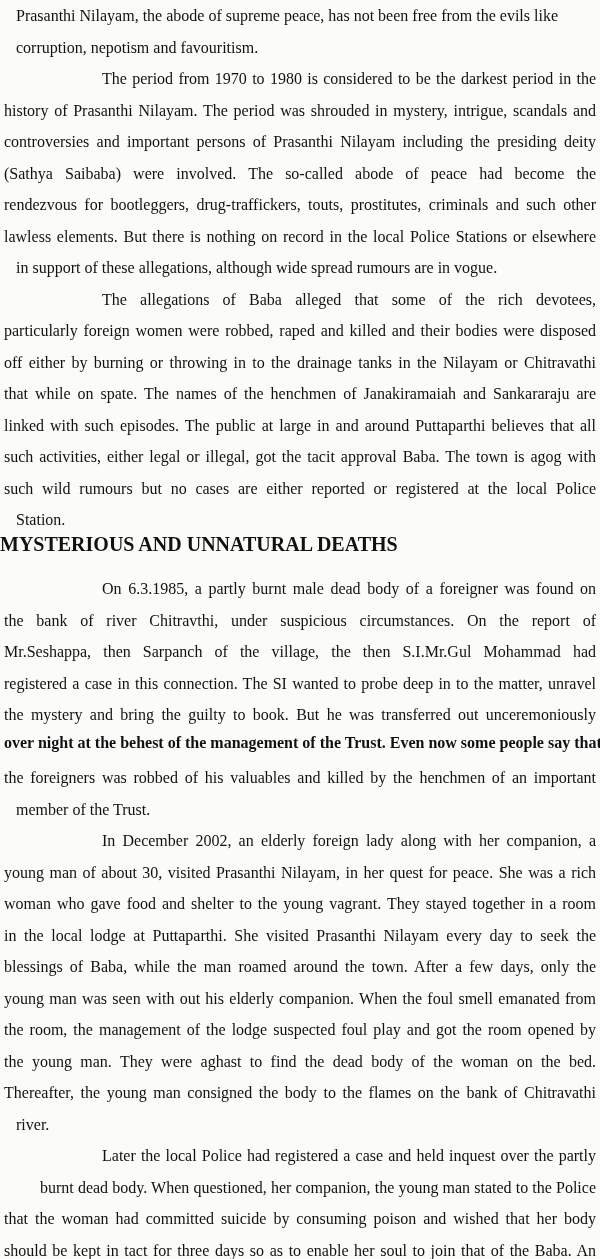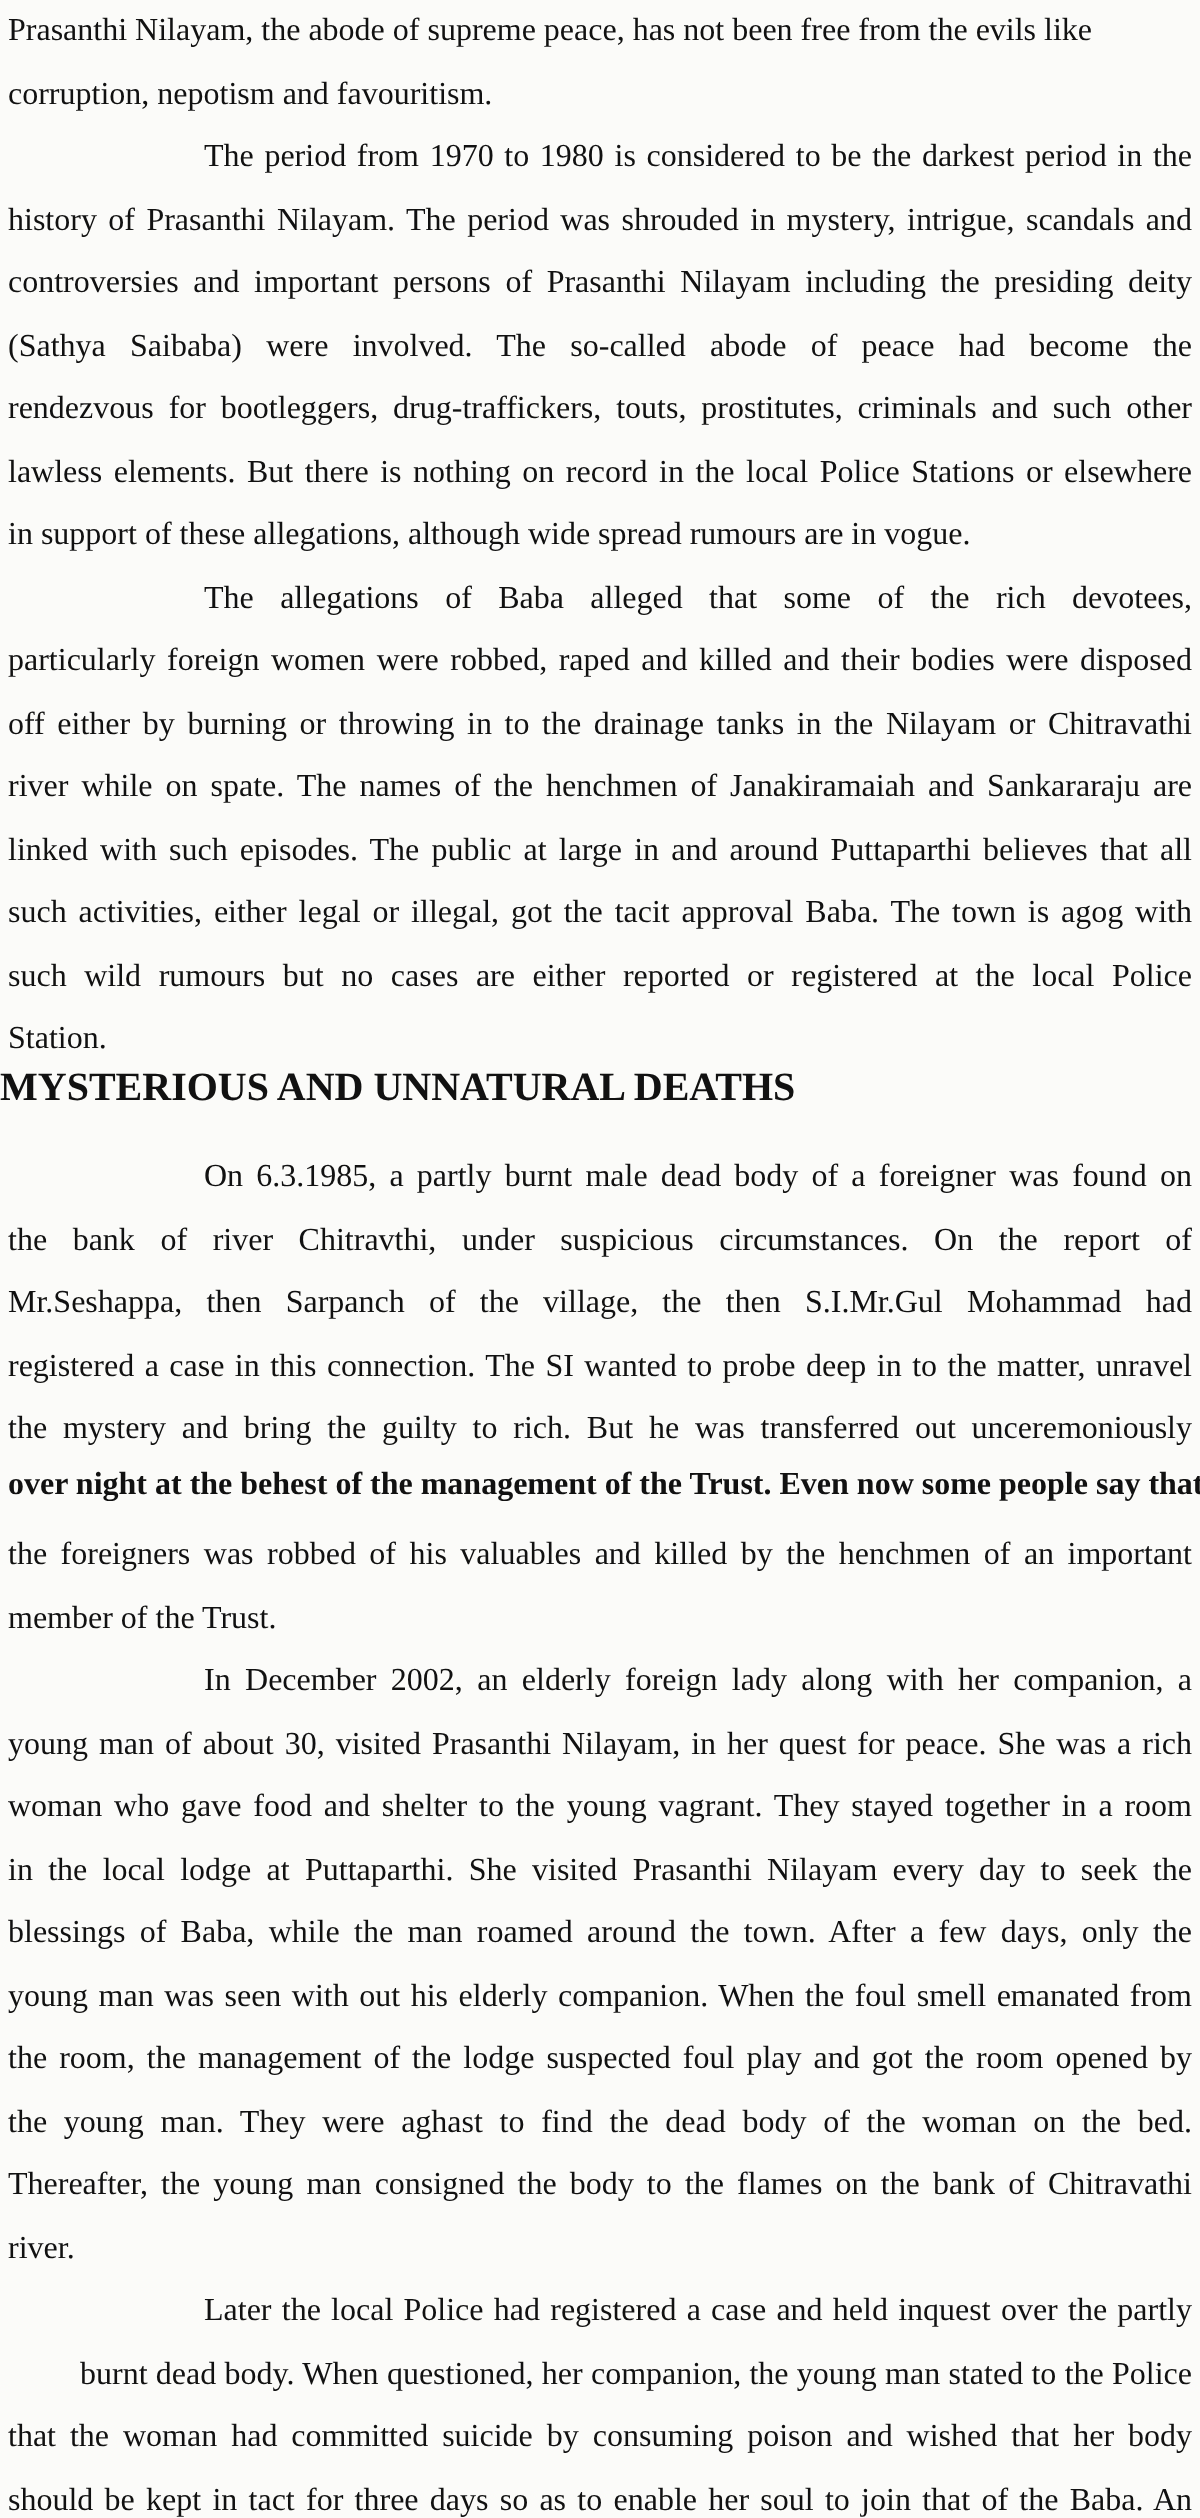--- a/index.html
+++ b/index.html
@@ -13,21 +13,21 @@
     .page { position: absolute; left: 0; top: 0; width: 600px; height: 1259px; }
     .line {
       position: absolute;
       left: 4px; right: 4px;
       font-size: 16px;
       line-height: 20px;
       white-space: nowrap;
       text-align: justify;
       text-align-last: justify;
     }
-    .line.last { text-align-last: left; }
+    .line.last { text-align-last: left; margin-left: 12px; }
     .line.indent { left: 102px; }
     .heading {
       position: absolute; left: 0; right: 0;
       text-align: left;
       font-weight: bold;
       font-size: 20px;
       line-height: 20px;
     }
   </style>
 </head>
@@ -41,30 +41,30 @@
       <div class="line indent" style="top: 69px;">The period from 1970 to 1980 is considered to be the darkest period in the</div>
       <div class="line" style="top: 101px;">history of Prasanthi Nilayam. The period was shrouded in mystery, intrigue, scandals and</div>
       <div class="line" style="top: 132px;">controversies and important persons of Prasanthi Nilayam including the presiding deity</div>
       <div class="line" style="top: 164px;">(Sathya Saibaba) were involved. The so-called abode of peace had become the</div>
       <div class="line" style="top: 195px;">rendezvous for bootleggers, drug-traffickers, touts, prostitutes, criminals and such other</div>
       <div class="line" style="top: 227px;">lawless elements. But there is nothing on record in the local Police Stations or elsewhere</div>
       <div class="line last" style="top: 258px;">in support of these allegations, although wide spread rumours are in vogue.</div>
       <div class="line indent" style="top: 290px;">The allegations of Baba alleged that some of the rich devotees,</div>
       <div class="line" style="top: 321px;">particularly foreign women were robbed, raped and killed and their bodies were disposed</div>
       <div class="line" style="top: 353px;">off either by burning or throwing in to the drainage tanks in the Nilayam or Chitravathi</div>
-      <div class="line" style="top: 384px;">river while on spate. The names of the henchmen of Janakiramaiah and Sankararaju are</div>
+      <div class="line" style="top: 384px;">that while on spate. The names of the henchmen of Janakiramaiah and Sankararaju are</div>
       <div class="line" style="top: 416px;">linked with such episodes. The public at large in and around Puttaparthi believes that all</div>
       <div class="line" style="top: 447px;">such activities, either legal or illegal, got the tacit approval Baba. The town is agog with</div>
       <div class="line" style="top: 479px;">such wild rumours but no cases are either reported or registered at the local Police</div>
       <div class="line last" style="top: 510px;">Station.</div>
       <div class="line indent" style="top: 579px;">On 6.3.1985, a partly burnt male dead body of a foreigner was found on</div>
       <div class="line" style="top: 611px;">the bank of river Chitravthi, under suspicious circumstances. On the report of</div>
       <div class="line" style="top: 642px;">Mr.Seshappa, then Sarpanch of the village, the then S.I.Mr.Gul Mohammad had</div>
       <div class="line" style="top: 674px;">registered a case in this connection. The SI wanted to probe deep in to the matter, unravel</div>
-      <div class="line" style="top: 705px;">the mystery and bring the guilty to rich. But he was transferred out unceremoniously</div>
+      <div class="line" style="top: 705px;">the mystery and bring the guilty to book. But he was transferred out unceremoniously</div>
       <div class="line" style="top: 733px; font-weight: bold;">over night at the behest of the management of the Trust. Even now some people say that</div>
       <div class="line" style="top: 768px;">the foreigners was robbed of his valuables and killed by the henchmen of an important</div>
       <div class="line last" style="top: 800px;">member of the Trust.</div>
       <div class="line indent" style="top: 831px;">In December 2002, an elderly foreign lady along with her companion, a</div>
       <div class="line" style="top: 863px;">young man of about 30, visited Prasanthi Nilayam, in her quest for peace. She was a rich</div>
       <div class="line" style="top: 894px;">woman who gave food and shelter to the young vagrant. They stayed together in a room</div>
       <div class="line" style="top: 926px;">in the local lodge at Puttaparthi. She visited Prasanthi Nilayam every day to seek the</div>
       <div class="line" style="top: 957px;">blessings of Baba, while the man roamed around the town. After a few days, only the</div>
       <div class="line" style="top: 989px;">young man was seen with out his elderly companion. When the foul smell emanated from</div>
       <div class="line" style="top: 1020px;">the room, the management of the lodge suspected foul play and got the room opened by</div>

